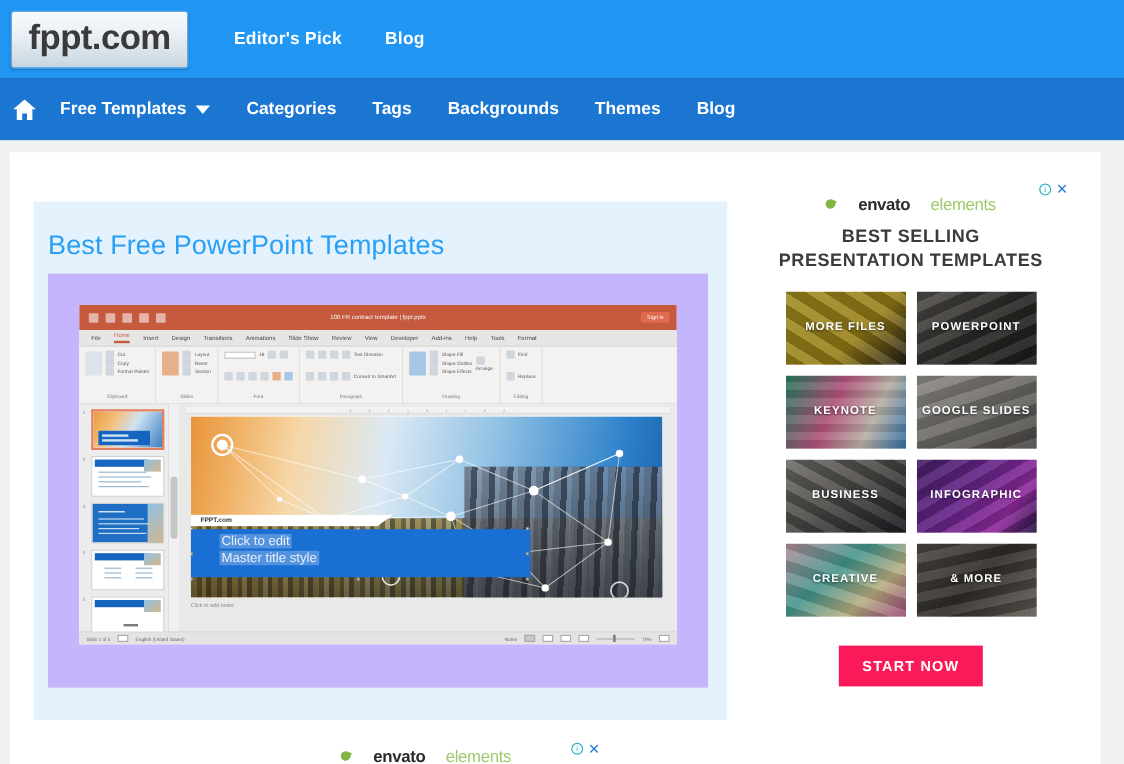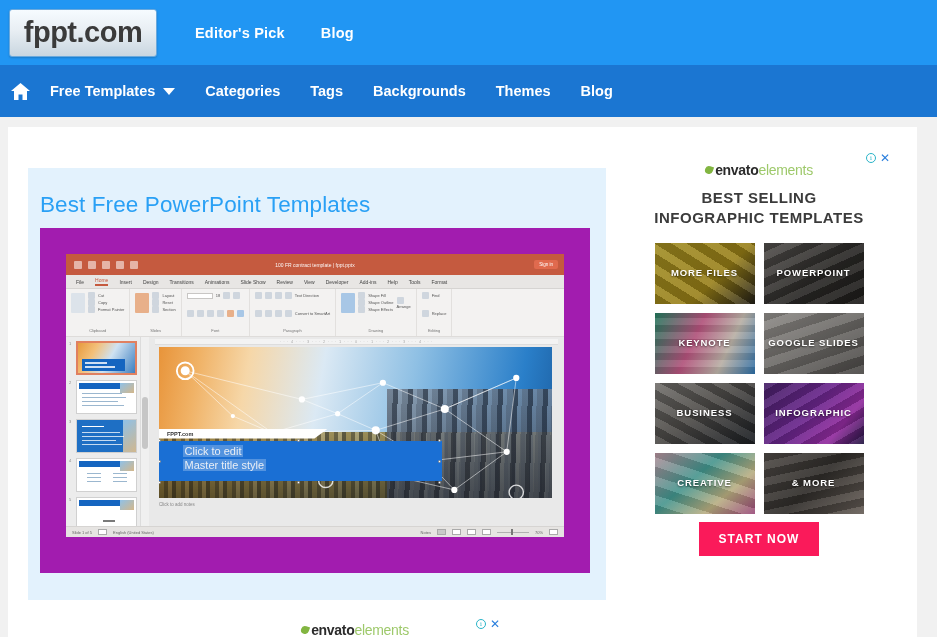--- a/index.html
+++ b/index.html
@@ -98,21 +98,21 @@
   .article-title {
     position: absolute; top: 192px; left: 40px;
     font-size: 22.5px; color: #29a0f5; font-weight: normal;
     letter-spacing: .1px;
   }
 
   
   .ppt-shot {
     position: absolute; top: 228px; left: 40px;
     width: 550px; height: 345px;
-    background: #a21caf; overflow: hidden;
+    background: #c4b5fd; overflow: hidden;
   }
   .ppt-win {
     position: absolute; top: 26px; left: 26px;
     width: 498px; height: 283px;
     background: #f3f2f1; overflow: hidden;
   }
   .ppt-titlebar {
     height: 21px; background: #c55a3f;
     display: flex; align-items: center; position: relative;
   }
@@ -284,21 +284,21 @@
     width: 10px; height: 10px; border: 1.2px solid #2ab4c8;
     border-radius: 50%; color: #2ab4c8; font-size: 7px;
     display: flex; align-items: center; justify-content: center;
     font-family: "Liberation Serif", serif; line-height: 1;
   }
   .ad-close {
     color: #2a7fdd; font-size: 12px; line-height: 1; cursor: pointer;
   }
   .envato-logo {
     display: flex; align-items: center; justify-content: center;
-    gap: 0; margin-top: 12px;
+    gap: 17px; margin-top: 12px;
   }
   .env-leaf {
     width: 8px; height: 8px; background: #82b541;
     border-radius: 50% 0 50% 50%; transform: rotate(20deg); margin-right: 2px;
   }
   .env-a { font-size: 14px; font-weight: bold; color: #2b2b2b; letter-spacing: -.3px; }
   .env-b { font-size: 14px; color: #9ec96b; letter-spacing: -.3px; text-align: right; }
   .ad-headline {
     text-align: center; margin-top: 10px;
     font-size: 15px; font-weight: bold; color: #3b3b3b;
@@ -356,21 +356,21 @@
   }
   .tile-bg.t8 {
     background:
       repeating-linear-gradient(-12deg, rgba(255,255,255,.09) 0 8px, rgba(0,0,0,.22) 8px 16px),
       linear-gradient(135deg,#6b6560,#423e3a 50%,#8a7f76);
   }
   .tile-shade {
     position: absolute; inset: 0; z-index: 2;
     background: rgba(0,0,0,.22);
   }
-  .ad-cta-wrap { text-align: center; margin-top: 8px; }
+  .ad-cta-wrap { text-align: center; margin-top: 24px; }
   .ad-cta {
     display: inline-block; background: #fa1a5a; color: #fff;
     font-size: 12px; font-weight: bold; letter-spacing: 1px;
     padding: 10px 20px; border: none; cursor: pointer;
     font-family: "Liberation Sans", sans-serif;
   }
 
   
   .ad-bottom {
     position: absolute; top: 622px; left: 255px; width: 200px;
@@ -739,21 +739,21 @@
     <span class="ad-info">i</span>
     <span class="ad-close">✕</span>
   </div>
 
   <div class="envato-logo">
     <span class="env-leaf"></span>
     <span class="env-a">envato</span>
     <span class="env-b">elements</span>
   </div>
 
-  <div class="ad-headline">BEST SELLING INFOGRAPHIC TEMPLATES</div>
+  <div class="ad-headline">BEST SELLING PRESENTATION TEMPLATES</div>
 
   <div class="ad-grid">
     <div class="ad-tile">
       <span class="tile-bg t1"></span>
       <span class="tile-shade"></span>
       <span class="tile-label">MORE FILES</span>
     </div>
     <div class="ad-tile">
       <span class="tile-bg t2"></span>
       <span class="tile-shade"></span>

